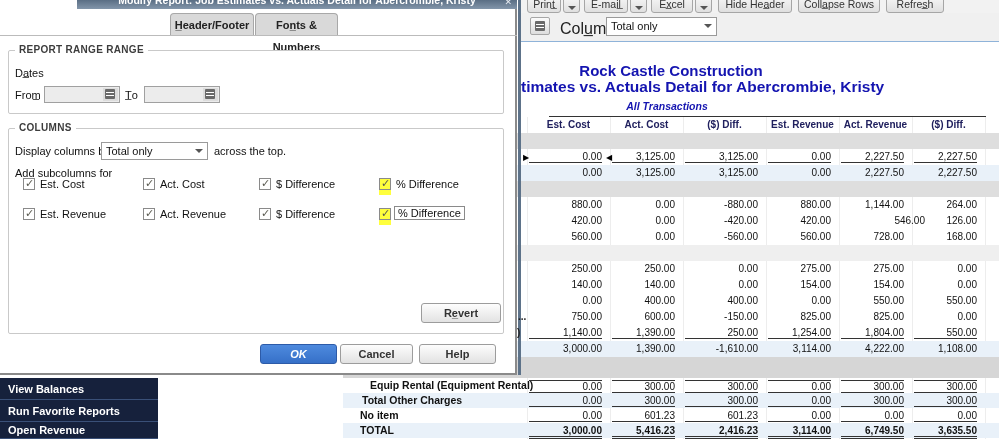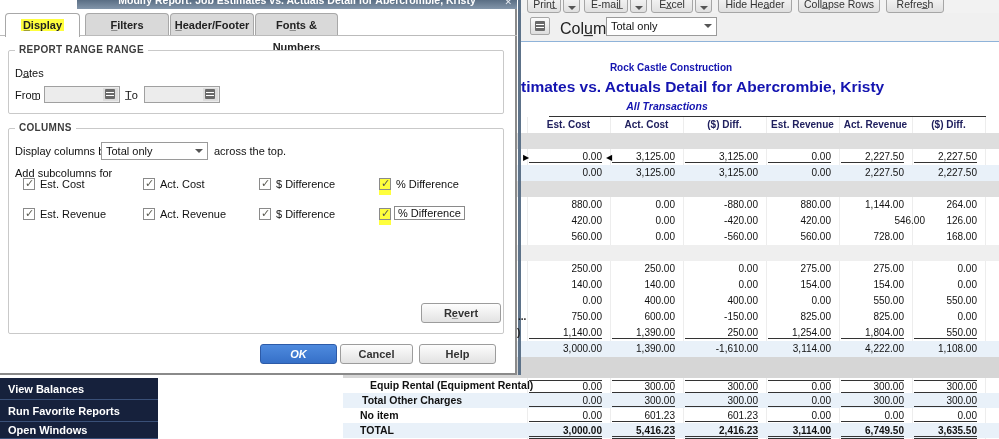--- a/index.html
+++ b/index.html
@@ -23,21 +23,21 @@
   .cal { position:absolute; left:4px; top:3px; width:10px; height:10px; background:#6a6a6a; border-radius:1px; }
   .cal::after { content:""; position:absolute; left:1px; top:3px; width:8px; height:1px;
     background:#fff; box-shadow:0 3px 0 #fff; }
   #tb2-label { left:39px; top:7px; font-size:16px; color:#222;text-align:right; }
   .dd { position:absolute; background:#fff; border:1px solid #9a9a9a; font-size:11px;
     color:#111; line-height:15px; padding:1px 4px; }
   .dd .dar { position:absolute; right:4px; top:6px; border:4px solid transparent; border-top-color:#555; }
   #tb2-dd { left:85px; top:4px; width:111px; height:19px; }
 
   
-  #rpt-company { left:521px; top:62px; width:300px; text-align:center; font-size:10px;
+  #rpt-company { left:521px; top:62px; width:300px; text-align:center; font-size:15px;
     font-weight:bold; color:#1414b0; z-index:1; }
   #rpt-title { left:521px; top:78px; font-size:15.5px; font-weight:bold; color:#1414b0;
     white-space:nowrap; z-index:1; }
   #rpt-sub { left:521px; top:100px; width:292px; text-align:center; font-size:10.5px;
     font-weight:bold; color:#1414b0; z-index:1;font-style:italic; }
   #hdr-rule { left:549px; top:116px; width:437px; height:1px; background:#333; z-index:1; }
 
   
   #tbl { left:343px; top:117px; width:656px; height:322px; z-index:1; }
   .vline { position:absolute; top:0; width:1px; height:322px; background:rgba(0,0,0,0.07); }
@@ -282,22 +282,20 @@
 
   <div class="abs" id="win-edge"></div>
 
   <div class="abs" id="dlg">
     <div id="dlg-titlebar">
       <div id="dlg-title">Modify Report: Job Estimates vs. Actuals Detail for Abercrombie, Kristy</div>
       <div id="dlg-close">✕</div>
     </div>
 
     <div id="tabline"></div>
-    <div class="tab active" style="left: 5px; width: 75px;"><span class="hl">D̲isplay</span></div>
-      <div class="tab" style="left: 85px; width: 84px;"><span>F̲ilters</span></div>
       <div class="tab" style="left: 170px; width: 84px;"><span>H̲eader/Footer</span></div>
       <div class="tab" style="left: 255px; width: 83px;"><span>Fon̲ts &amp; Numbers</span></div>
       <div id="tabs"></div>
 
     <div class="grp" style="left:8px;top:50px;width:496px;height:64px;">
       <div class="grp-label">REPORT RANGE RANGE</div>
       <div class="flabel" style="left:6px;top:16px;">Da̲tes</div>
       <div class="flabel" style="left:6px;top:38px;">From̲</div>
       <div class="field" style="left:35px;top:35px;width:76px;height:17px;">
         <span></span>
@@ -361,16 +359,16 @@
     </div>
 
     <div class="pbtn primary" style="left:260px;top:344px;width:77px;">OK</div>
     <div class="pbtn" style="left:340px;top:344px;width:73px;">Cancel</div>
     <div class="pbtn" style="left:419px;top:344px;width:77px;">Help</div>
   </div>
 
   <div class="abs" id="sidebar">
       <div class="snav" style="top: 22px; height: 22px;">Run Favorite Reports</div>
       <div class="snav" style="top: 0px; height: 22px;">View Balances</div>
-      <div class="snav" style="top: 44px; height: 17px;">Open Windows</div>
+      <div class="snav" style="top: 44px; height: 17px;">Open Revenue</div>
     </div>
 
 </div>
 
 </body></html>

